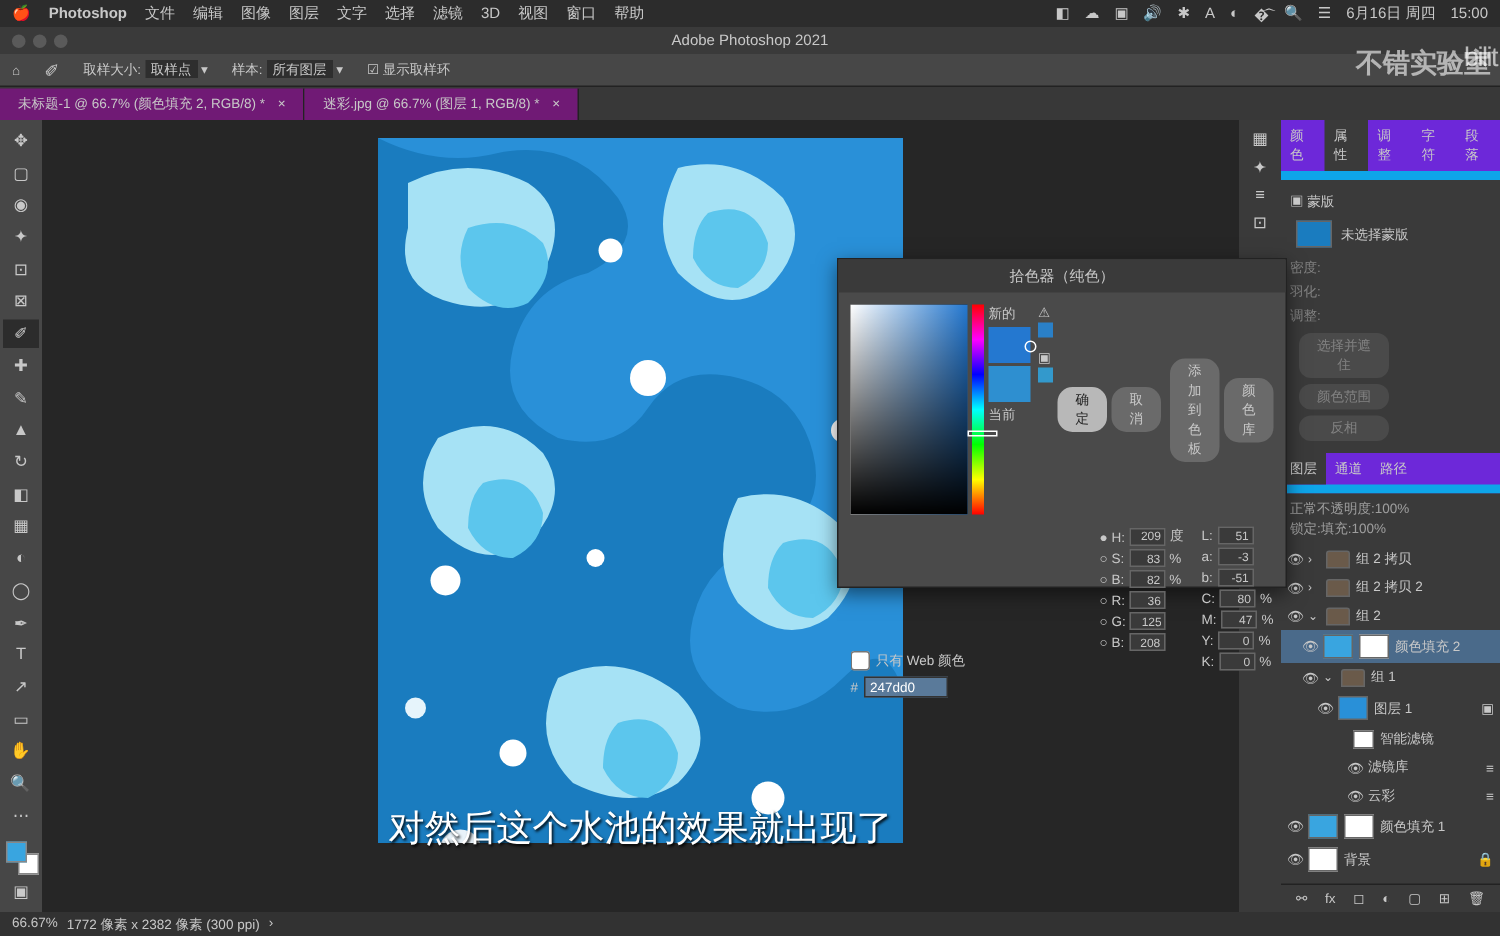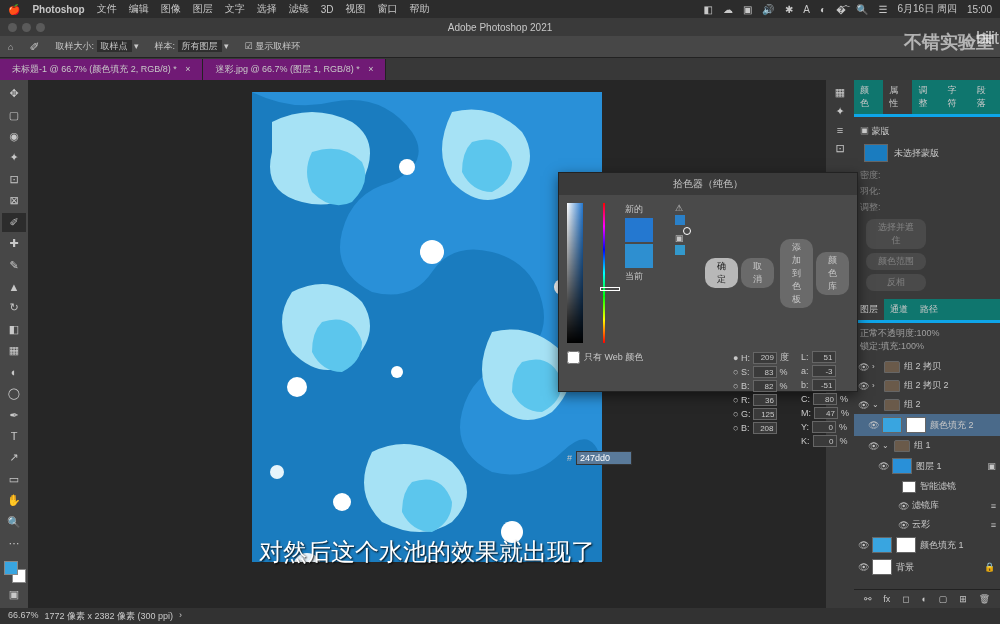--- a/index.html
+++ b/index.html
@@ -15,21 +15,21 @@
 .main{display:flex;height:528px}
 .toolbox{width:28px;background:#474747;display:flex;flex-direction:column;padding:4px 2px;gap:2px}
 .tool{width:24px;height:20px;display:flex;align-items:center;justify-content:center;font-size:11px;cursor:pointer}
 .tool.active{background:#2c2c2c}
 .swatches{margin-top:4px;position:relative;height:24px}
 .sw-fg{width:14px;height:14px;background:#39a5e0;border:1px solid #888;position:absolute;left:2px;top:2px}
 .sw-bg{width:14px;height:14px;background:#fff;border:1px solid #888;position:absolute;left:10px;top:10px}
 .canvas-area{flex:1;background:#262626;display:flex;align-items:flex-start;justify-content:center;padding-top:12px;position:relative}
 .canvas{width:350px;height:470px;background:#2990d8;position:relative;overflow:hidden}
 .panels{width:146px;background:#3a3a3a;display:flex;flex-direction:column;font-size:9px}
-.panel-tabs{display:flex;background:#0f766e;border-bottom:3px solid #0ea5e9}
+.panel-tabs{display:flex;background:#6d28d9;border-bottom:6px solid #0ea5e9}
 .panel-tabs span{padding:4px 6px;font-size:9px}
 .panel-tabs span.active{background:#3a3a3a}
 .panel-body{padding:6px;background:#3a3a3a;flex:0 0 auto}
 .mask-row{display:flex;align-items:center;gap:6px;padding:4px}
 .mask-thumb{width:24px;height:18px;background:#1a7cbf;border:1px solid #666}
 .prop-field{display:flex;justify-content:space-between;margin:3px 0;opacity:.5}
 .btn-pill{background:#5a5a5a;border-radius:8px;padding:2px 8px;font-size:9px;margin:2px 6px;text-align:center;width:60px}
 .layers-panel{flex:1;display:flex;flex-direction:column;min-height:0}
 .layer-opts{padding:4px 6px;font-size:9px;background:#3a3a3a}
 .layer-list{flex:1;overflow:hidden;background:#3a3a3a}
@@ -40,21 +40,21 @@
 .lthumb{width:20px;height:16px;border:1px solid #666}
 .lthumb.mask{background:#fff}
 .lthumb.blue{background:#39a5e0}
 .lthumb.camo{background:#2990d8;position:relative;overflow:hidden}
 .lthumb.folder{background:#6a5a4a;width:16px;height:12px;border-radius:2px 2px 0 0}
 .layer-icons{display:flex;justify-content:space-around;padding:4px;background:#3a3a3a;border-top:1px solid #222}
 .icon-strip{width:28px;background:#3a3a3a;display:flex;flex-direction:column;gap:6px;padding:6px 4px;align-items:center;font-size:11px}
 .status{height:16px;background:#323232;font-size:9px;padding:2px 8px;display:flex;gap:6px}
 .color-picker{position:absolute;left:558px;top:172px;width:300px;height:220px;background:#4a4a4a;border:1px solid #222;box-shadow:0 4px 12px rgba(0,0,0,.5);font-size:9px;z-index:100}
 .cp-title{background:#3a3a3a;padding:4px;text-align:center;font-size:10px}
-.cp-body{display:flex;padding:8px;gap:20px}
+.cp-body{display:flex;padding:8px;gap:3px}
 .cp-field{width:140px;height:140px;background:linear-gradient(to bottom,rgba(0,0,0,0),#000),linear-gradient(to right,#fff,#2478d0);position:relative}
 .cp-cursor{position:absolute;width:8px;height:8px;border:1px solid #fff;border-radius:50%;left:116px;top:24px}
 .cp-hue{width:14px;height:140px;background:linear-gradient(to bottom,#f00,#f0f,#00f,#0ff,#0f0,#ff0,#f00);position:relative}
 .cp-hue-mark{position:absolute;left:-3px;top:60%;width:20px;height:4px;border:1px solid #fff}
 .cp-preview{display:flex;flex-direction:column;gap:2px}
 .cp-new{width:28px;height:24px;background:#2478d0}
 .cp-old{width:28px;height:24px;background:#2e8fd0}
 .cp-right{margin-left:auto;display:flex;flex-direction:row;gap:3px;align-items:center}
 .cp-btn{background:#6a6a6a;border-radius:10px;padding:2px 12px;font-size:9px;cursor:pointer}
 .cp-btn.primary{background:#b8b8b8;color:#222}
@@ -335,21 +335,21 @@
   </div>
   <div class="cp-right">
    <div class="cp-btn primary">确定</div>
    <div class="cp-btn">取消</div>
    <div style="height:8px"></div>
    <div class="cp-btn">添加到色板</div>
    <div class="cp-btn">颜色库</div>
   </div>
  </div>
  <div class="cp-values">
-  <div style="display:flex;align-items:flex-start;gap:4px;margin-right:auto">
+  <div style="display:flex;align-items:flex-end;gap:4px;margin-right:auto">
         <input type="checkbox" style="">
         <span>只有 Web 颜色</span>
       </div>
   <div class="cp-col">
    <div class="cp-row">● H:<input value="209" style=""><span>度</span></div>
    <div class="cp-row">○ S:<input value="83" style=""><span>%</span></div>
    <div class="cp-row">○ B:<input value="82" style=""><span>%</span></div>
    <div class="cp-row">○ R:<input value="36" style=""></div>
    <div class="cp-row">○ G:<input value="125" style=""></div>
    <div class="cp-row">○ B:<input value="208" style=""></div>

